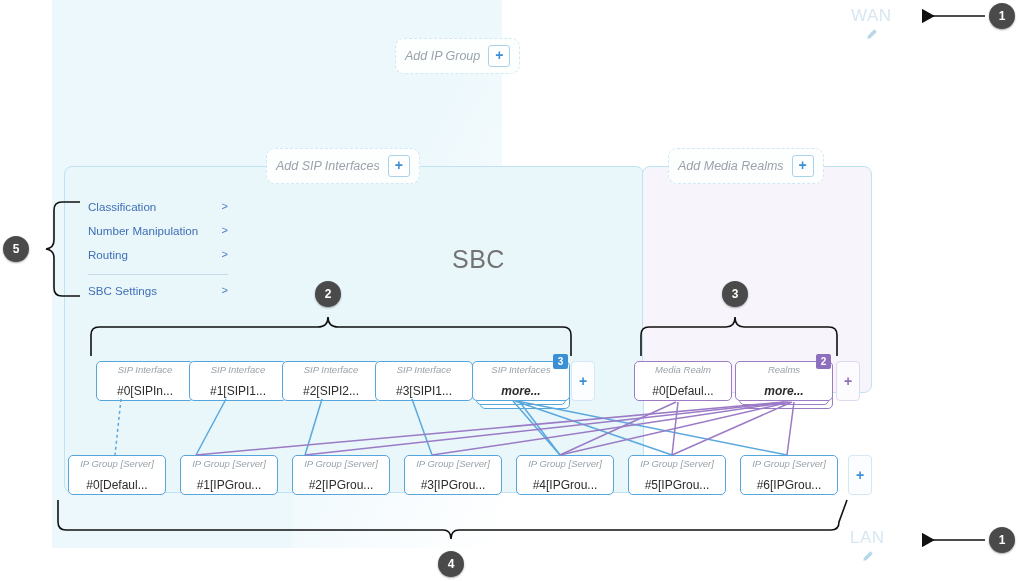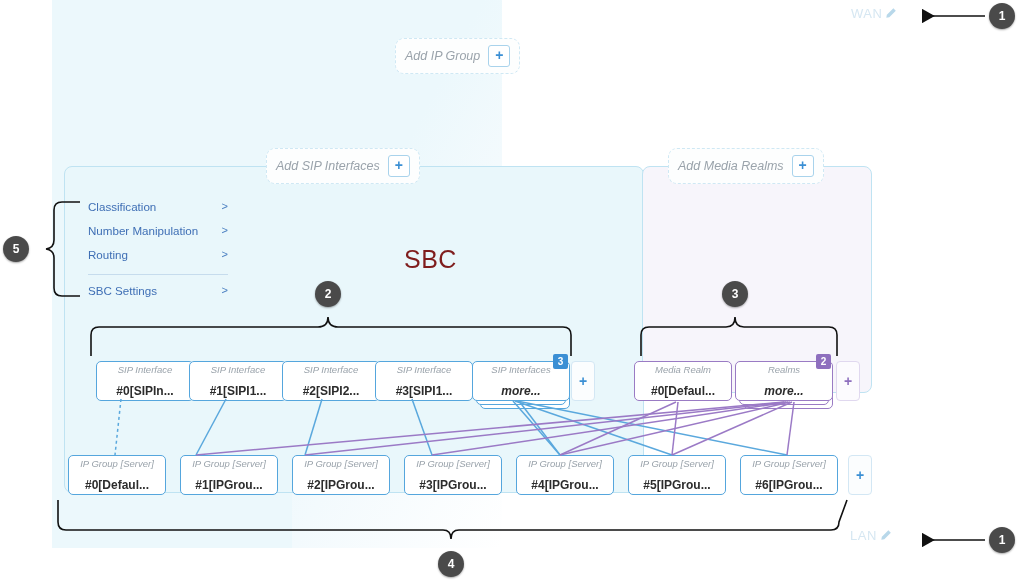--- a/index.html
+++ b/index.html
@@ -10,21 +10,21 @@
   
   .bg-wan{position:absolute;left:52px;top:0;width:450px;height:548px;
           background:linear-gradient(118deg,#ecf8fc 0%,#ecf8fc 58%,#f3fafd 72%,#ffffff 100%);}
   .bg-wan2{position:absolute;left:52px;top:0;width:240px;height:548px;background:#ecf8fc;}
 
   .sbc-box{position:absolute;left:64px;top:166px;width:578px;height:325px;
            background:#e9f7fb;border:1.6px solid #bfe3f2;border-radius:8px;}
   .mr-box{position:absolute;left:642px;top:166px;width:228px;height:225px;
           background:#f7f5fb;border:1.6px solid #bfe3f2;border-radius:8px;}
 
-  .sbc-title{position:absolute;left:404px;top:245px;font-size:25px;color:#7f1d1d;
+  .sbc-title{position:absolute;left:452px;top:245px;font-size:25px;color:#737373;
              letter-spacing:.5px;}
 
   
   .addpill{position:absolute;height:34px;border:1.5px dashed #cfe8f4;border-radius:9px;
            background:#fdfefe;display:flex;align-items:center;gap:8px;padding:0 9px;}
   .addpill .lbl{font-style:italic;font-size:12.5px;color:#9aa3ab;white-space:nowrap;}
   .plusbtn{width:20px;height:20px;border:1px solid #a9d3ec;border-radius:3px;background:#fff;
            color:#3b8fd4;font-size:14px;line-height:18px;text-align:center;font-weight:700;}
   #add-ipgroup{left:395px;top:38px;justify-content:flex-end;}
   #add-sip{left:266px;top:148px;}
@@ -35,42 +35,42 @@
   .menu-row{display:flex;justify-content:space-between;
             height:24px;font-size:11.6px;color:#3f6fb5;}
   .menu-row .chev{color:#4a7fc1;font-size:11px;}
   .menu-sep{position:absolute;left:88px;top:274px;width:140px;height:1px;background:#c6dced;}
 
   
   .card{position:absolute;width:86px;height:38px;background:#fff;border:1.6px solid #55a6dd;
         border-radius:5px;display:flex;flex-direction:column;align-items:center;
         justify-content:center;gap:8px;}
   .card .t1{font-size:9.5px;font-style:italic;color:#9aa3ab;line-height:12px;white-space:nowrap;}
-  .card .t2{font-size:12px;color:#2c2c2c;line-height:14px;white-space:nowrap;font-weight:bold;}
+  .card .t2{font-size:12px;color:#2c2c2c;line-height:14px;white-space:nowrap;}
   .card.wide{width:96px;}
   .card.purple{border-color:#9a7bc4;}
   .card .t2.more{font-style:italic;font-weight:600;}
 
   
   .stack{position:absolute;}
   .stack .sh{position:absolute;width:86px;height:38px;border:1.6px solid #55a6dd;
              border-radius:5px;background:#fff;}
   .stack.purple .sh{border-color:#9a7bc4;}
   .badge{position:absolute;width:15px;height:15px;border-radius:2px;background:#3b8fd4;
          color:#fff;font-size:10px;font-weight:700;line-height:15px;text-align:center;z-index:6;}
   .badge.purple{background:#8e6fbe;}
 
   .addsq{position:absolute;width:22px;height:38px;border:1px solid #d3e7f4;border-radius:4px;
          background:#fbfdfe;color:#3b8fd4;font-size:14px;font-weight:700;
          display:flex;align-items:center;justify-content:center;}
   .addsq.purple{border-color:#e0d8ef;color:#8e6fbe;background:#fcfbfe;}
 
   
-  .edgelbl{position:absolute;font-size:13px;color:#d6e7f2;letter-spacing:.5px;
-           display:flex;align-items:center;gap:2px;}
+  .edgelbl{position:absolute;font-size:17px;color:#d6e7f2;letter-spacing:.5px;
+           display:flex;align-items:center;gap:2px;flex-direction:column;}
   #wan-label{left:851px;top:6px;}
   #lan-label{left:850px;top:528px;text-align:center;}
   .pencil{width:13px;height:13px;display:inline-block;}
 
   
   .cnum{position:absolute;width:26px;height:26px;border-radius:50%;background:#4a4a4a;
         color:#fff;font-size:12px;font-weight:700;display:flex;align-items:center;
         justify-content:center;z-index:30;box-shadow:0 1px 2px rgba(0,0,0,.35);}
   #cnum-1a{left:989px;top:3px;}
   #cnum-1b{left:989px;top:527px;}

